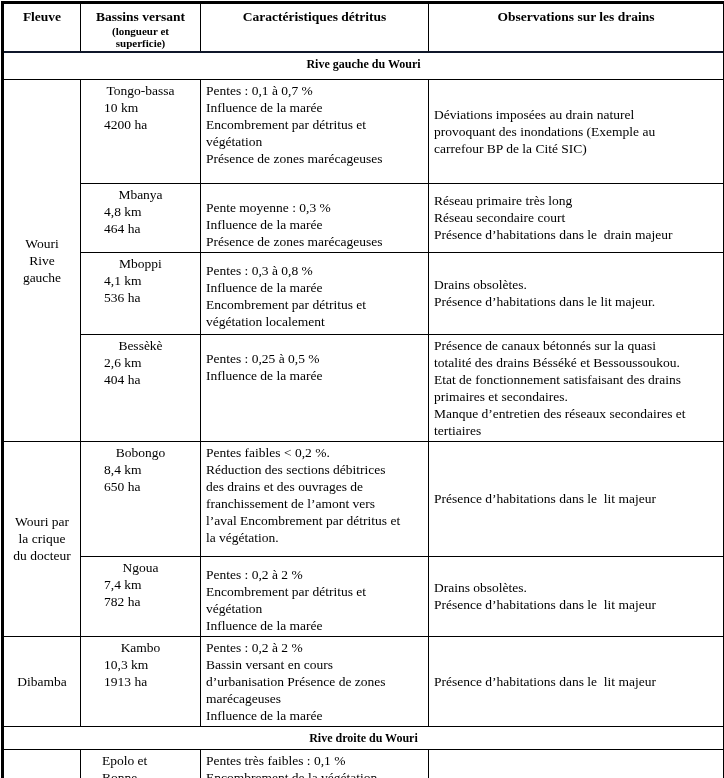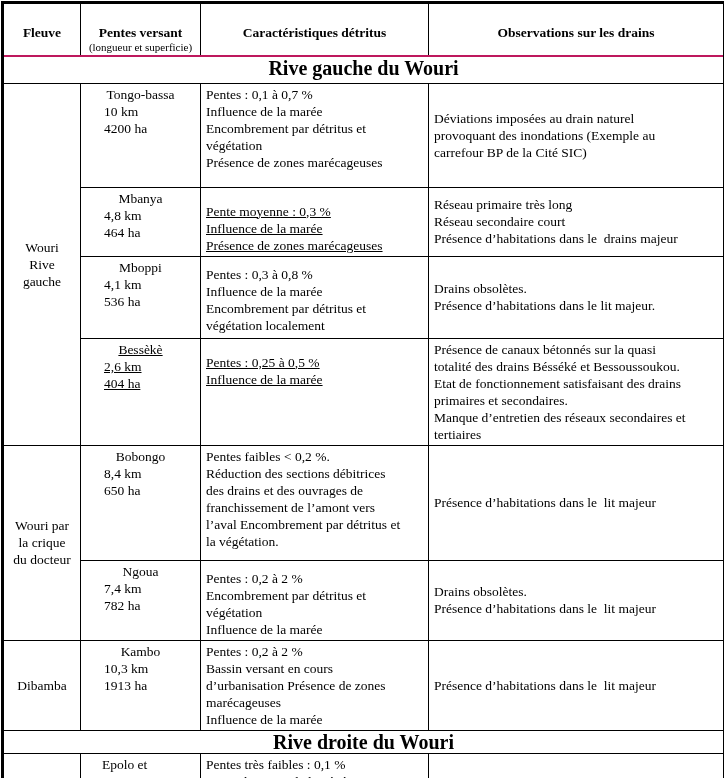--- a/index.html
+++ b/index.html
@@ -23,34 +23,34 @@
   td, th {
     border: 1px solid #000000;
     padding: 2px 5px;
     font-size: 13.5px;
     line-height: 17px;
     vertical-align: top;
     overflow: hidden;
     font-weight: normal;
   }
   tr.header-row th {
-    border-bottom: 2px solid #be185d;
+    border-bottom: 2px solid #0f172a;
     text-align: center;
     font-weight: bold;
-    padding-top: 20px;
+    padding-top: 4px;
   }
   .header-sub {
-    font-weight: normal;
+    font-weight: bold;
     font-size: 11px;
     line-height: 12px;
   }
   td.section-cell {
     text-align: center;
     font-weight: bold;
-    font-size: 20px;
+    font-size: 12px;
     padding-top: 3px;
   }
   td.fleuve-cell {
     vertical-align: middle;
     text-align: center;
     white-space: pre-line;
   }
   td.basin-cell { padding: 2px 16px; }
   .basin-name {
     text-align: center;
@@ -66,21 +66,21 @@
     white-space: pre-line;
   }
   td.caract-cell {
     white-space: pre-wrap;
   }
   td.obs-cell {
     vertical-align: middle;
     white-space: pre-wrap;
   }
   .pt20 { padding-top: 21px; }
-  .pt15 { padding-top: 15px; text-decoration: underline; }
+  .pt15 { padding-top: 15px; }
   .pt8  { padding-top: 9px; }
 
   tr.h-header { height: 31px; }
   tr.h-sec1   { height: 27px; }
   tr.h-r0 { height: 104px; }
   tr.h-r1 { height: 60px; }
   tr.h-r2 { height: 82px; }
   tr.h-r3 { height: 100px; }
   tr.h-r4 { height: 115px; }
   tr.h-r5 { height: 75px; }
@@ -96,21 +96,21 @@
     <col style="width:78px">
     <col style="width:120px">
     <col style="width:228px">
     <col style="width:296px">
   </colgroup>
 
   <tbody>
       <tr class="header-row h-header">
     <th>Fleuve</th>
     <th>
-      <div>Pentes versant</div>
+      <div>Bassins versant</div>
       <div class="header-sub">(longueur et superficie)</div>
     </th>
     <th>Caractéristiques détritus</th>
     <th>Observations sur les drains</th>
   </tr>
 
   <tr class="h-sec1">
     <td class="section-cell" colspan="4">Rive gauche du Wouri</td>
   </tr>
 
@@ -137,21 +137,21 @@
     <td class="basin-cell">
       <div class="basin-name">Mbanya</div>
       <div class="basin-meta">4,8 km
 464 ha</div>
     </td>
     <td class="caract-cell pt15">Pente moyenne : 0,3 %
 Influence de la marée
 Présence de zones marécageuses</td>
     <td class="obs-cell">Réseau primaire très long
 Réseau secondaire court
-Présence d’habitations dans le  drains majeur</td>
+Présence d’habitations dans le  drain majeur</td>
   </tr>
 
   <tr class="h-r2">
     <td class="basin-cell pt8">
       <div class="basin-name">Mboppi</div>
       <div class="basin-meta">4,1 km
 536 ha</div>
     </td>
     <td class="caract-cell pt8">Pentes : 0,3 à 0,8 %
 Influence de la marée

